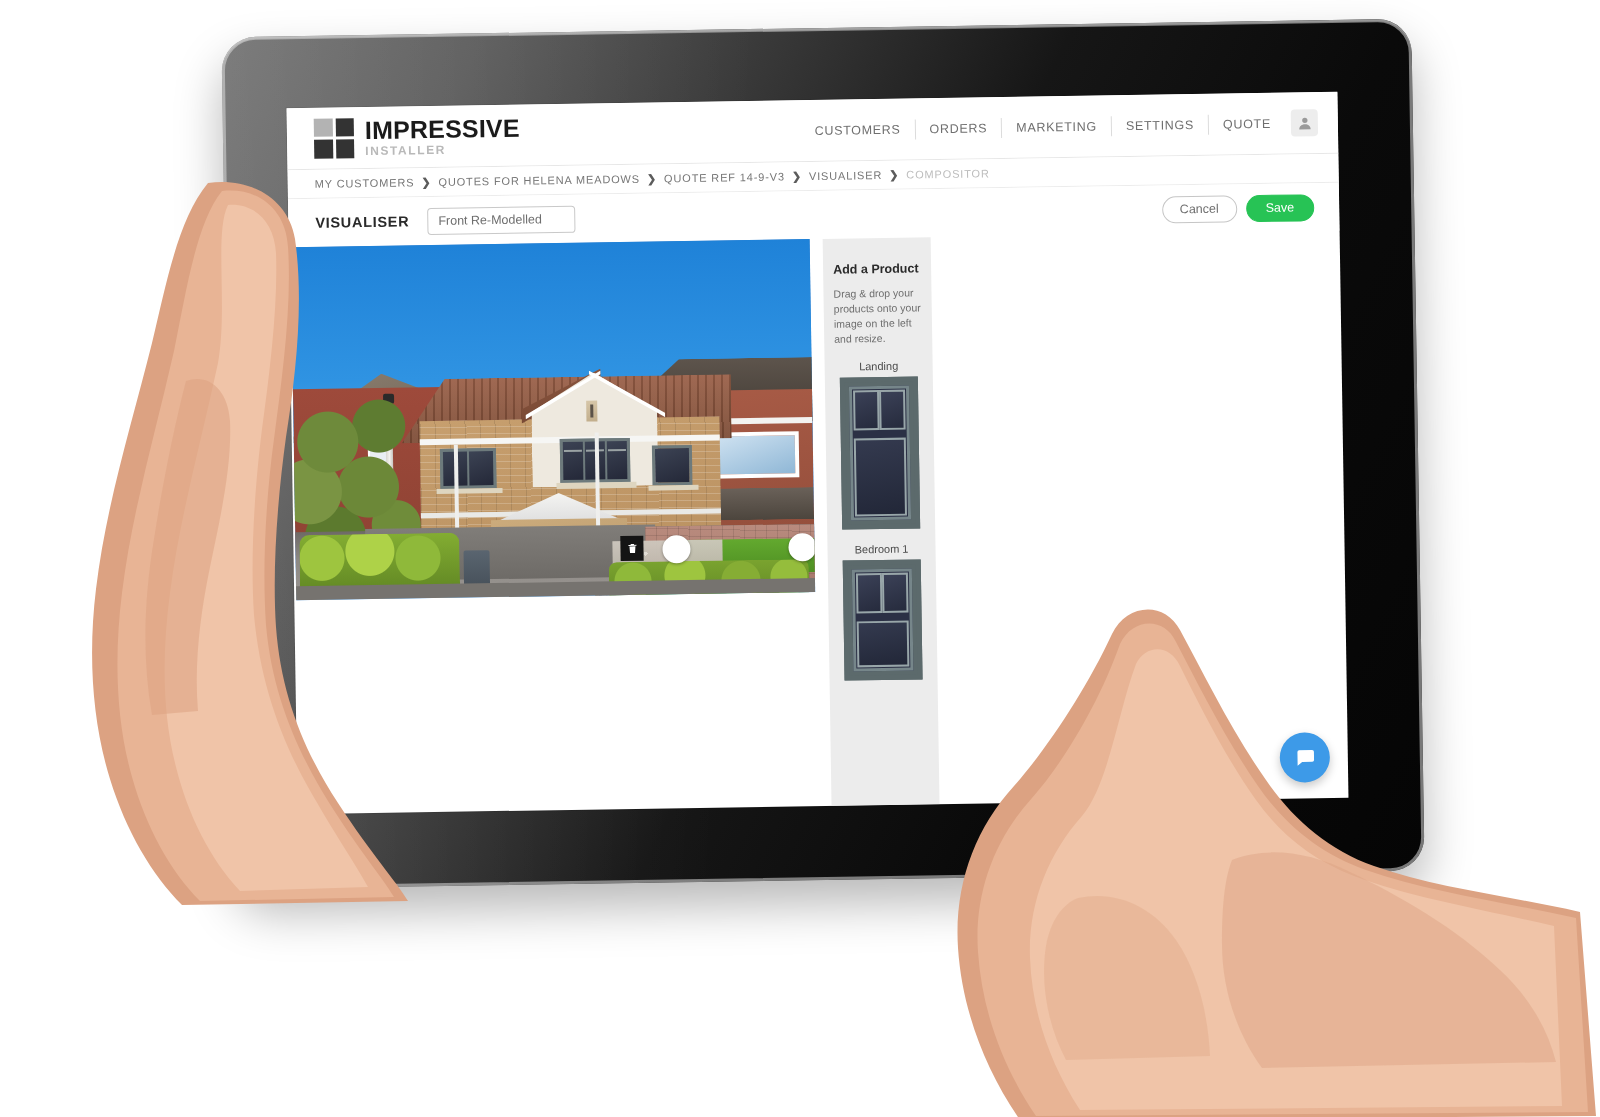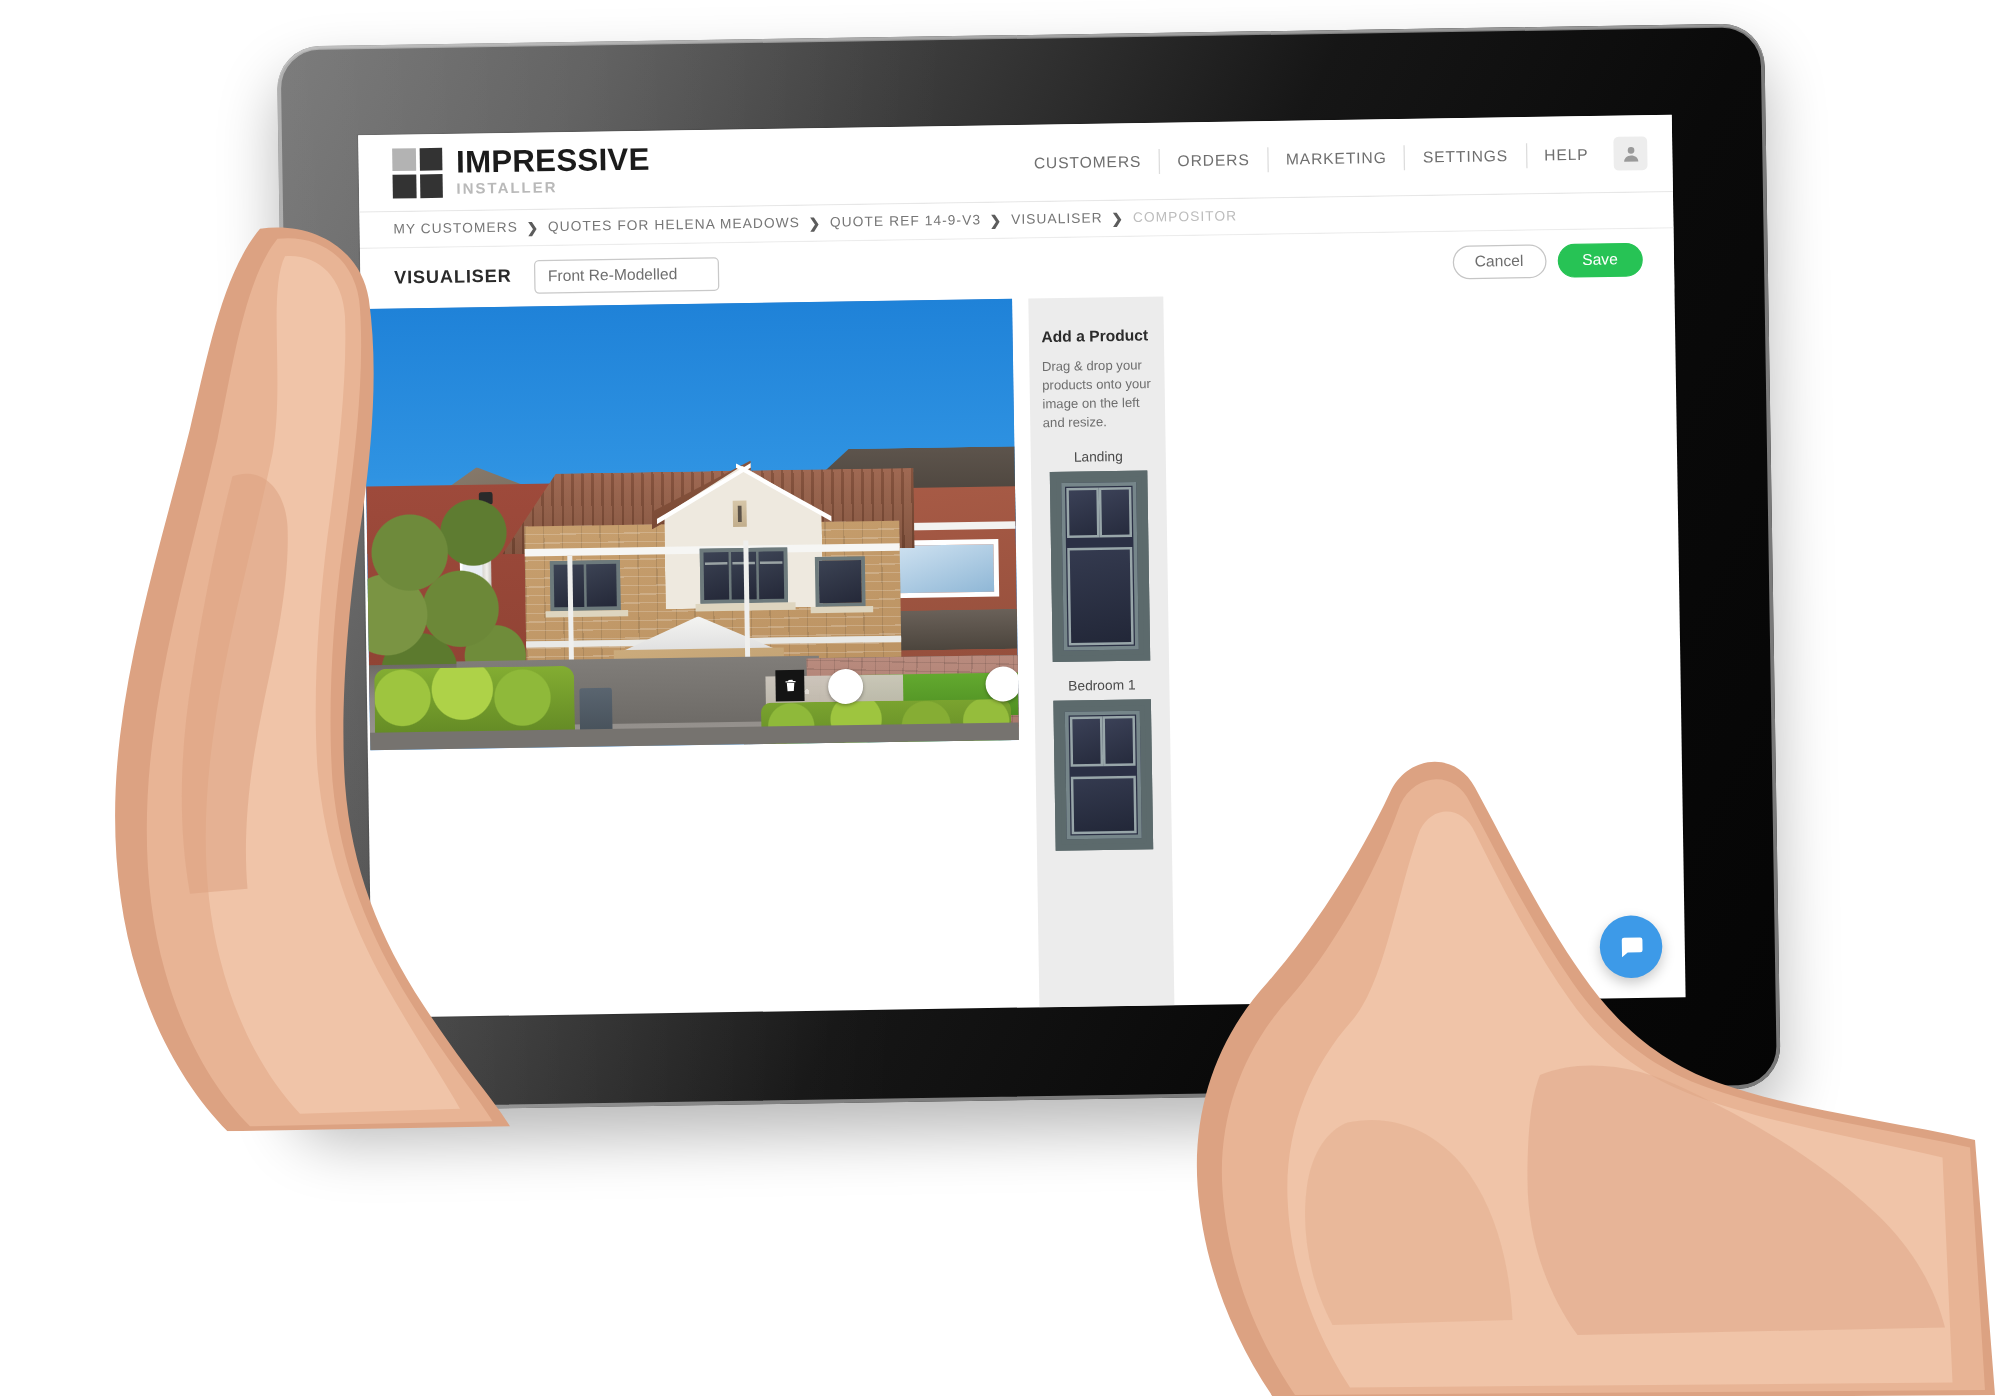--- a/index.html
+++ b/index.html
@@ -373,21 +373,21 @@
           <div class="brand-name">IMPRESSIVE</div>
           <div class="brand-sub">INSTALLER</div>
         </div>
       </div>
 
       <nav class="topnav">
         <a href="#">CUSTOMERS</a>
         <a href="#">ORDERS</a>
         <a href="#">MARKETING</a>
         <a href="#">SETTINGS</a>
-        <a href="#">HELP</a>
+        <a href="#">QUOTE</a>
         <div class="avatar-btn">
           <svg viewBox="0 0 24 24">
               <circle cx="12" cy="7.5" r="4"></circle>
               <path d="M3.5 21c0-4.7 3.8-7.5 8.5-7.5s8.5 2.8 8.5 7.5z"></path>
             </svg>
         </div>
       </nav>
     </div>
 
     <div class="breadcrumb">

